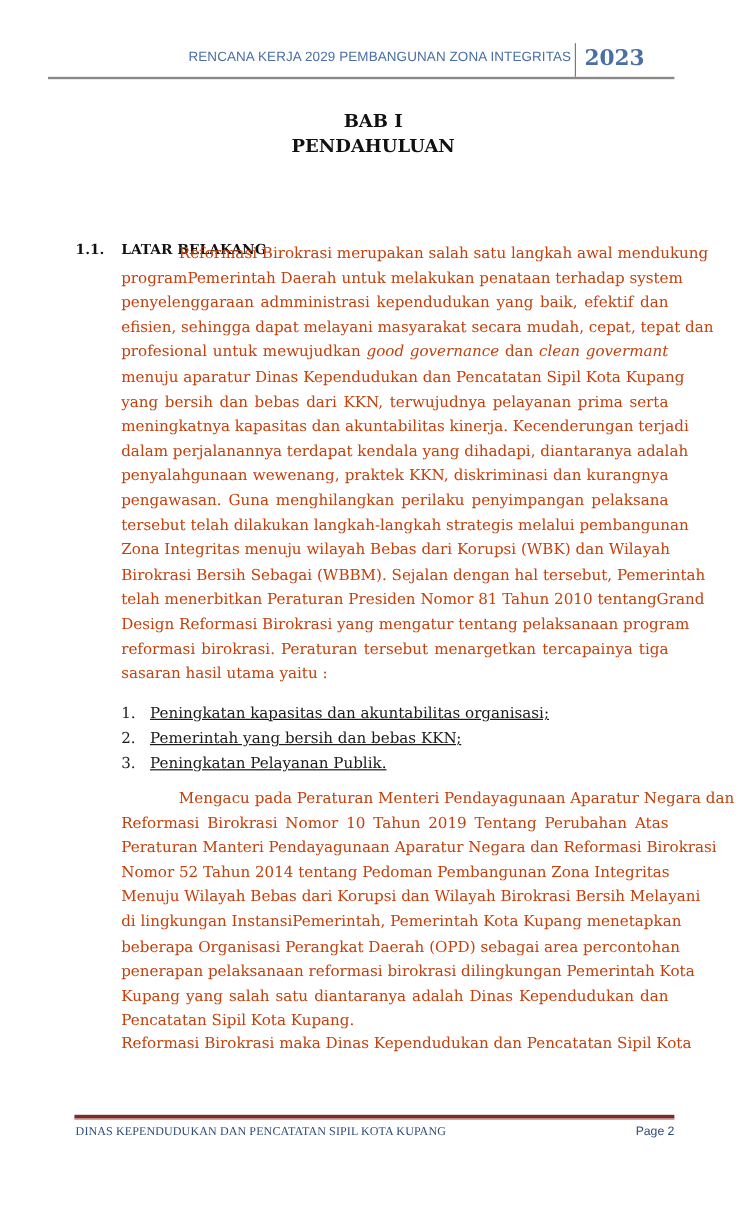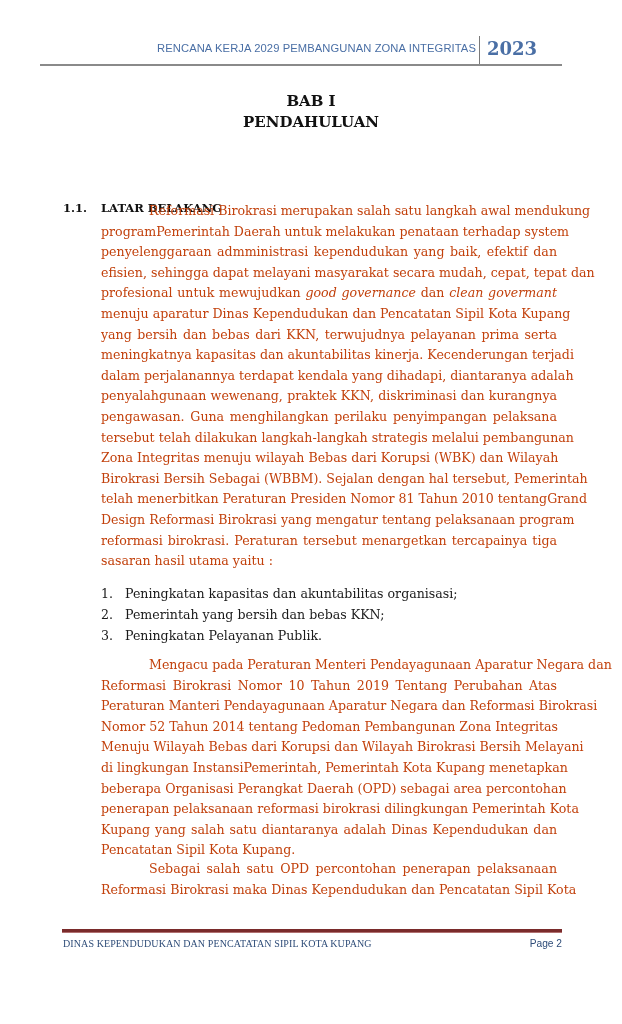--- a/index.html
+++ b/index.html
@@ -20,21 +20,21 @@
     .para { position: absolute; left: 101px; width: 456px; font-size: 12.6px; line-height: 20.6px; text-align: justify; color: #c2410c; }
     .para .line { display: block; text-align: justify; text-align-last: justify; white-space: nowrap; height: 20.6px; }
     .para .line.last { text-align-last: left; }
     .para .line.indent { padding-left: 48px; }
     .para i { font-style: italic; }
     #p1 { top: 201px; }
     #p2 { top: 655px; }
     #p3 { top: 859px; }
 
     .list { position: absolute; left: 101px; top: 583px; width: 456px; font-size: 12.6px; line-height: 21px; }
-    .list .item { display: block; white-space: nowrap; }
+    .list .item { display: block; white-space: nowrap; text-decoration: underline; }
     .list .n { display: inline-block; width: 24px; }
 
     .footer-rule { position: absolute; left: 62px; top: 929px; width: 500px; height: 3px; background: #7a2b2b; }
     .footer-rule2 { position: absolute; left: 62px; top: 932px; width: 500px; height: 1px; background: #b07070; }
     .footer-left { position: absolute; left: 63px; top: 938px; font-family: Liberation Serif, serif; font-size: 10px; color: #2e4c78; letter-spacing: 0.1px; }
     .footer-right { position: absolute; right: 60px; top: 938px; font-family: "Liberation Sans", sans-serif; font-size: 10.2px; color: #2e4c78; }
   </style>
 </head>
 <body>
 
@@ -86,20 +86,19 @@
   <span class="line">Nomor 52 Tahun 2014 tentang Pedoman Pembangunan Zona Integritas</span>
   <span class="line">Menuju Wilayah Bebas dari Korupsi dan Wilayah Birokrasi Bersih Melayani</span>
   <span class="line">di lingkungan InstansiPemerintah, Pemerintah Kota Kupang menetapkan</span>
   <span class="line">beberapa Organisasi Perangkat Daerah (OPD) sebagai area percontohan</span>
   <span class="line">penerapan pelaksanaan reformasi birokrasi dilingkungan Pemerintah Kota</span>
   <span class="line">Kupang yang salah satu diantaranya adalah Dinas Kependudukan dan</span>
   <span class="line last">Pencatatan Sipil Kota Kupang.</span>
 </div>
 
 <div class="para" id="p3">
-  <span class="line indent">Sebagai salah satu OPD percontohan penerapan pelaksanaan</span>
   <span class="line">Reformasi Birokrasi maka Dinas Kependudukan dan Pencatatan Sipil Kota</span>
 </div>
 
 <div class="footer-rule"></div>
 <div class="footer-rule2"></div>
 <div class="footer-left">DINAS KEPENDUDUKAN DAN PENCATATAN SIPIL KOTA KUPANG</div>
 <div class="footer-right">Page 2</div>
 
 </body></html>

